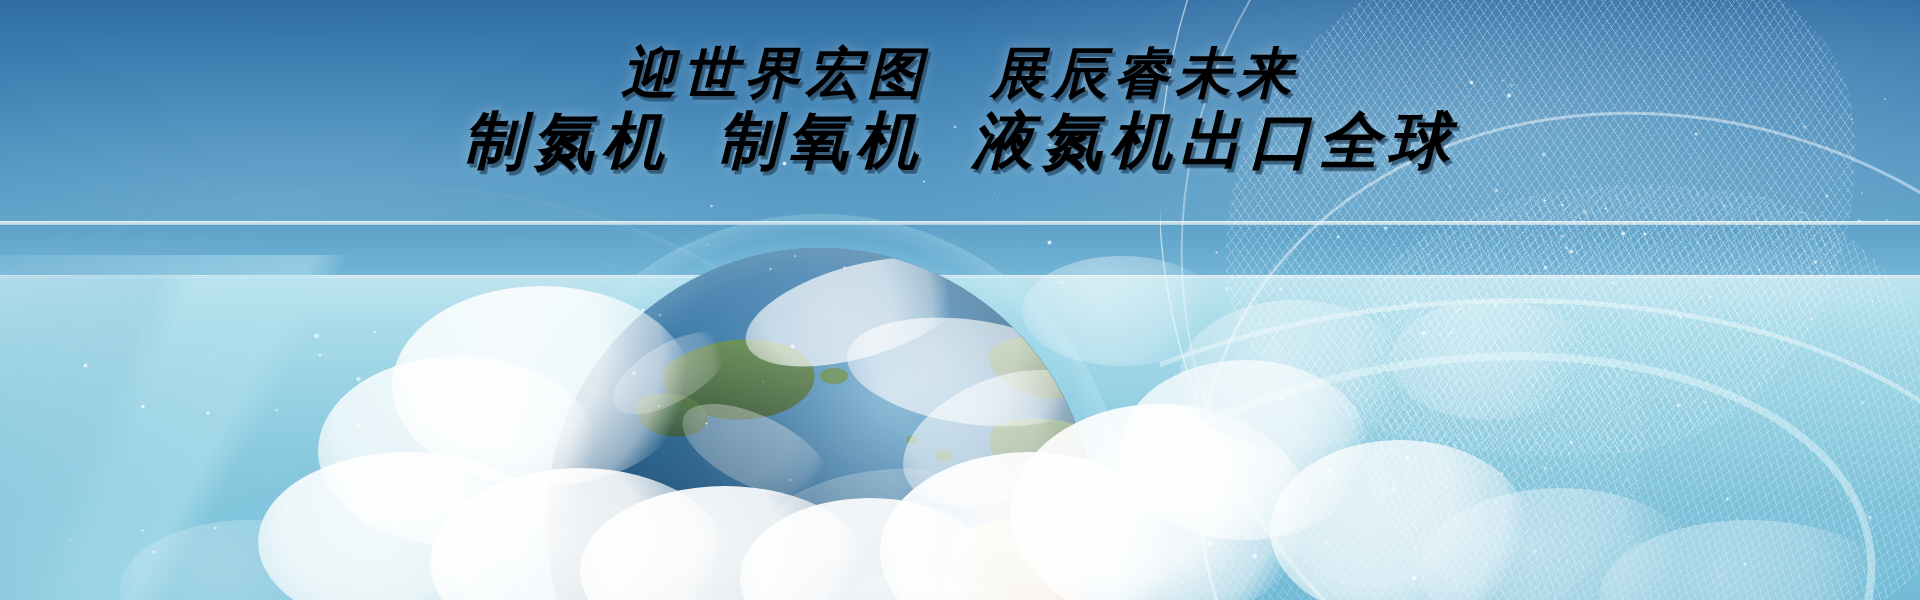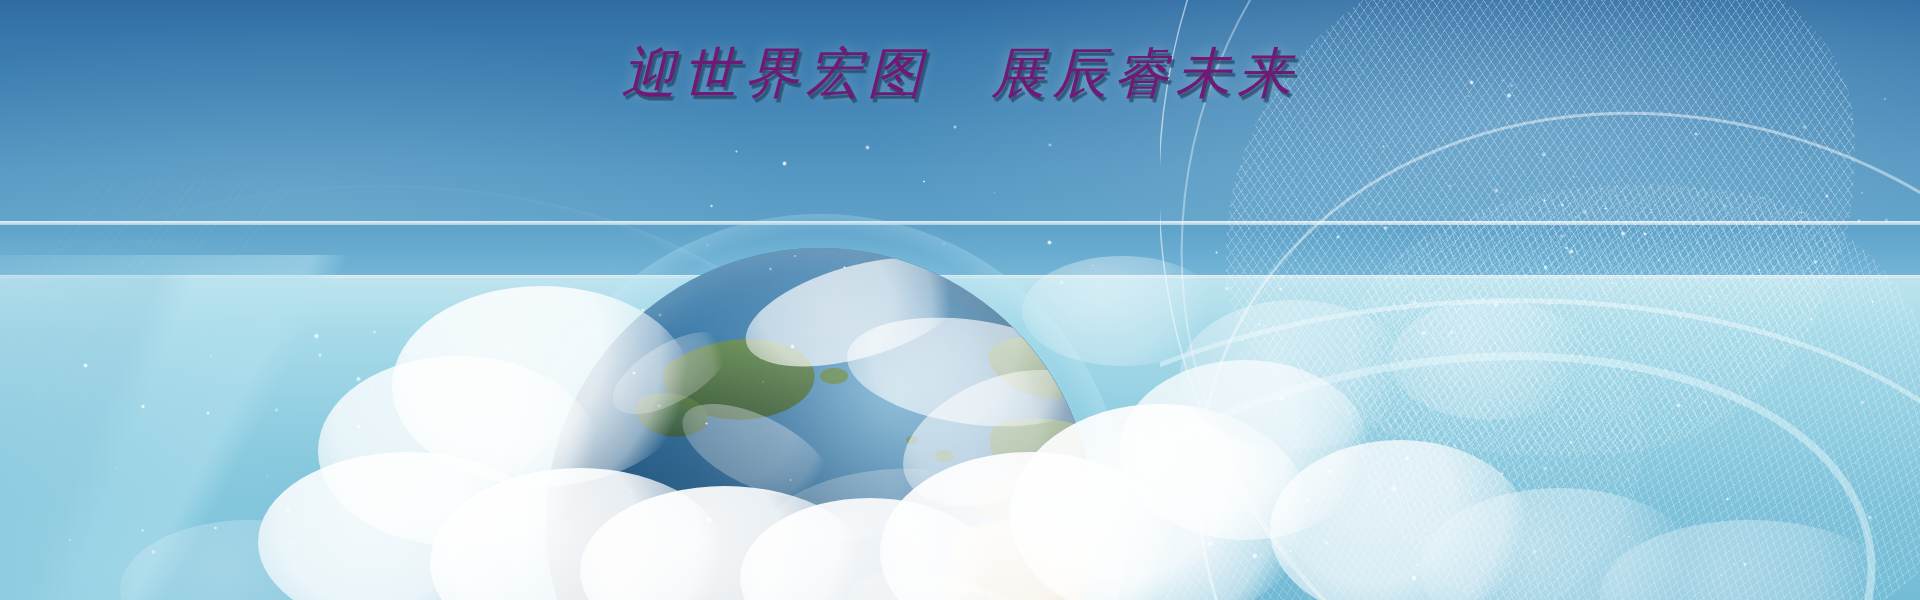--- a/index.html
+++ b/index.html
@@ -213,23 +213,23 @@
     background:radial-gradient(circle at 40% 36%,rgba(246,251,254,.85) 0%,rgba(235,246,251,.62) 48%,rgba(225,240,248,0) 78%);
   }
 
   
   #headline{
     position:absolute;left:0;top:46px;width:1920px;
     text-align:center;
     z-index:40;
   }
   .hl-line{
-    color:#701a75;
+    color:#000000;
     font-family:"Liberation Serif",serif;
-    font-weight:normal;
+    font-weight:bold;
     font-style:italic;
     letter-spacing:.12em;
     white-space:pre;
     line-height:1.02;
     text-shadow:
       3px 4px 0 rgba(36,72,102,.55),
       2px 3px 1px rgba(30,62,92,.45),
       0 0 14px rgba(255,255,255,.30);
   }
   #hl-1{font-size:55px;margin-bottom:8px;}
@@ -554,15 +554,16 @@
       <div class="spark" style="left: 140.77px; top: 529.362px; width: 2.9615px; height: 2.9615px; opacity: 0.84;"></div>
       <div class="spark" style="left: 285.658px; top: 507.848px; width: 4.47073px; height: 4.47073px; opacity: 0.78;"></div>
       <div class="spark" style="left: 151.409px; top: 549.741px; width: 4.15101px; height: 4.15101px; opacity: 0.6;"></div>
       <div class="spark" style="left: 82.9104px; top: 362.854px; width: 5.06786px; height: 5.06786px; opacity: 0.92;"></div>
       <div class="spark" style="left: 318.107px; top: 353.345px; width: 3.62397px; height: 3.62397px; opacity: 0.67;"></div>
       <div class="spark" style="left: 274.224px; top: 407.745px; width: 4.58324px; height: 4.58324px; opacity: 0.43;"></div>
     </div>
 
   <div id="headline">
     <div class="hl-line" id="hl-1">迎世界宏图　展辰睿未来</div>
+    <div class="hl-line" id="hl-2">制氮机  制氧机  液氮机出口全球</div>
   </div>
 
 </div>
 
 </body></html>

